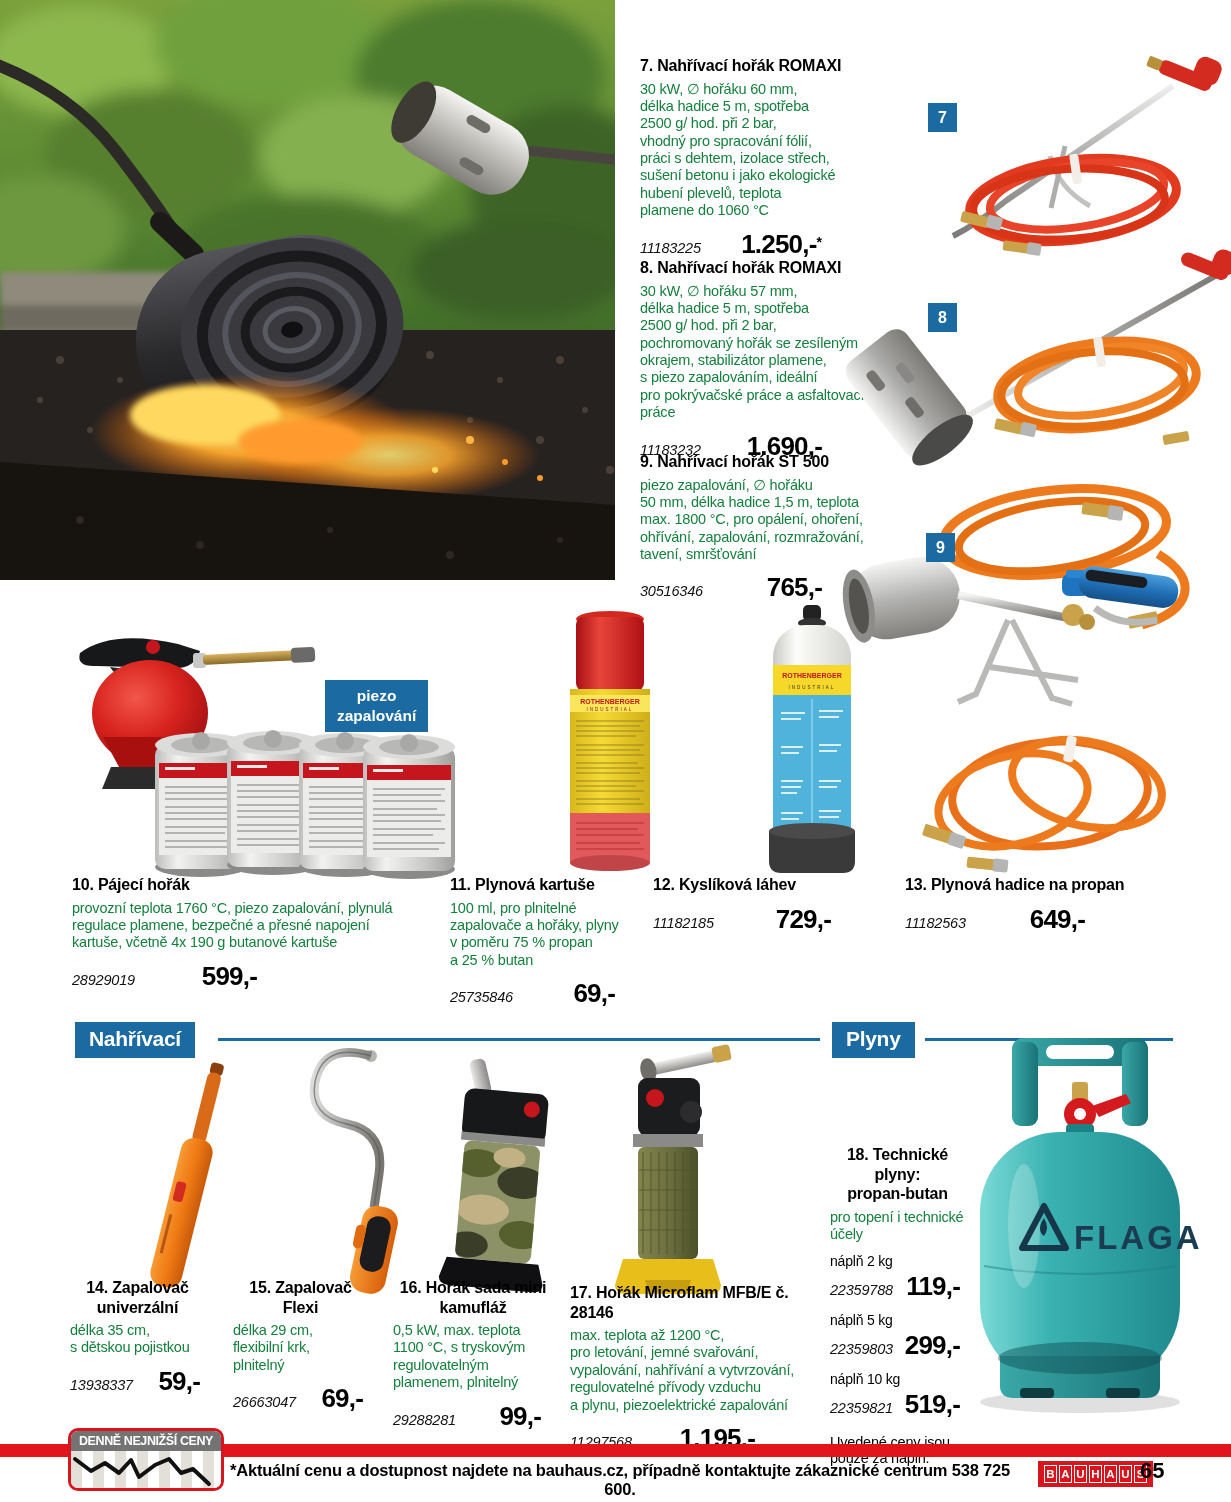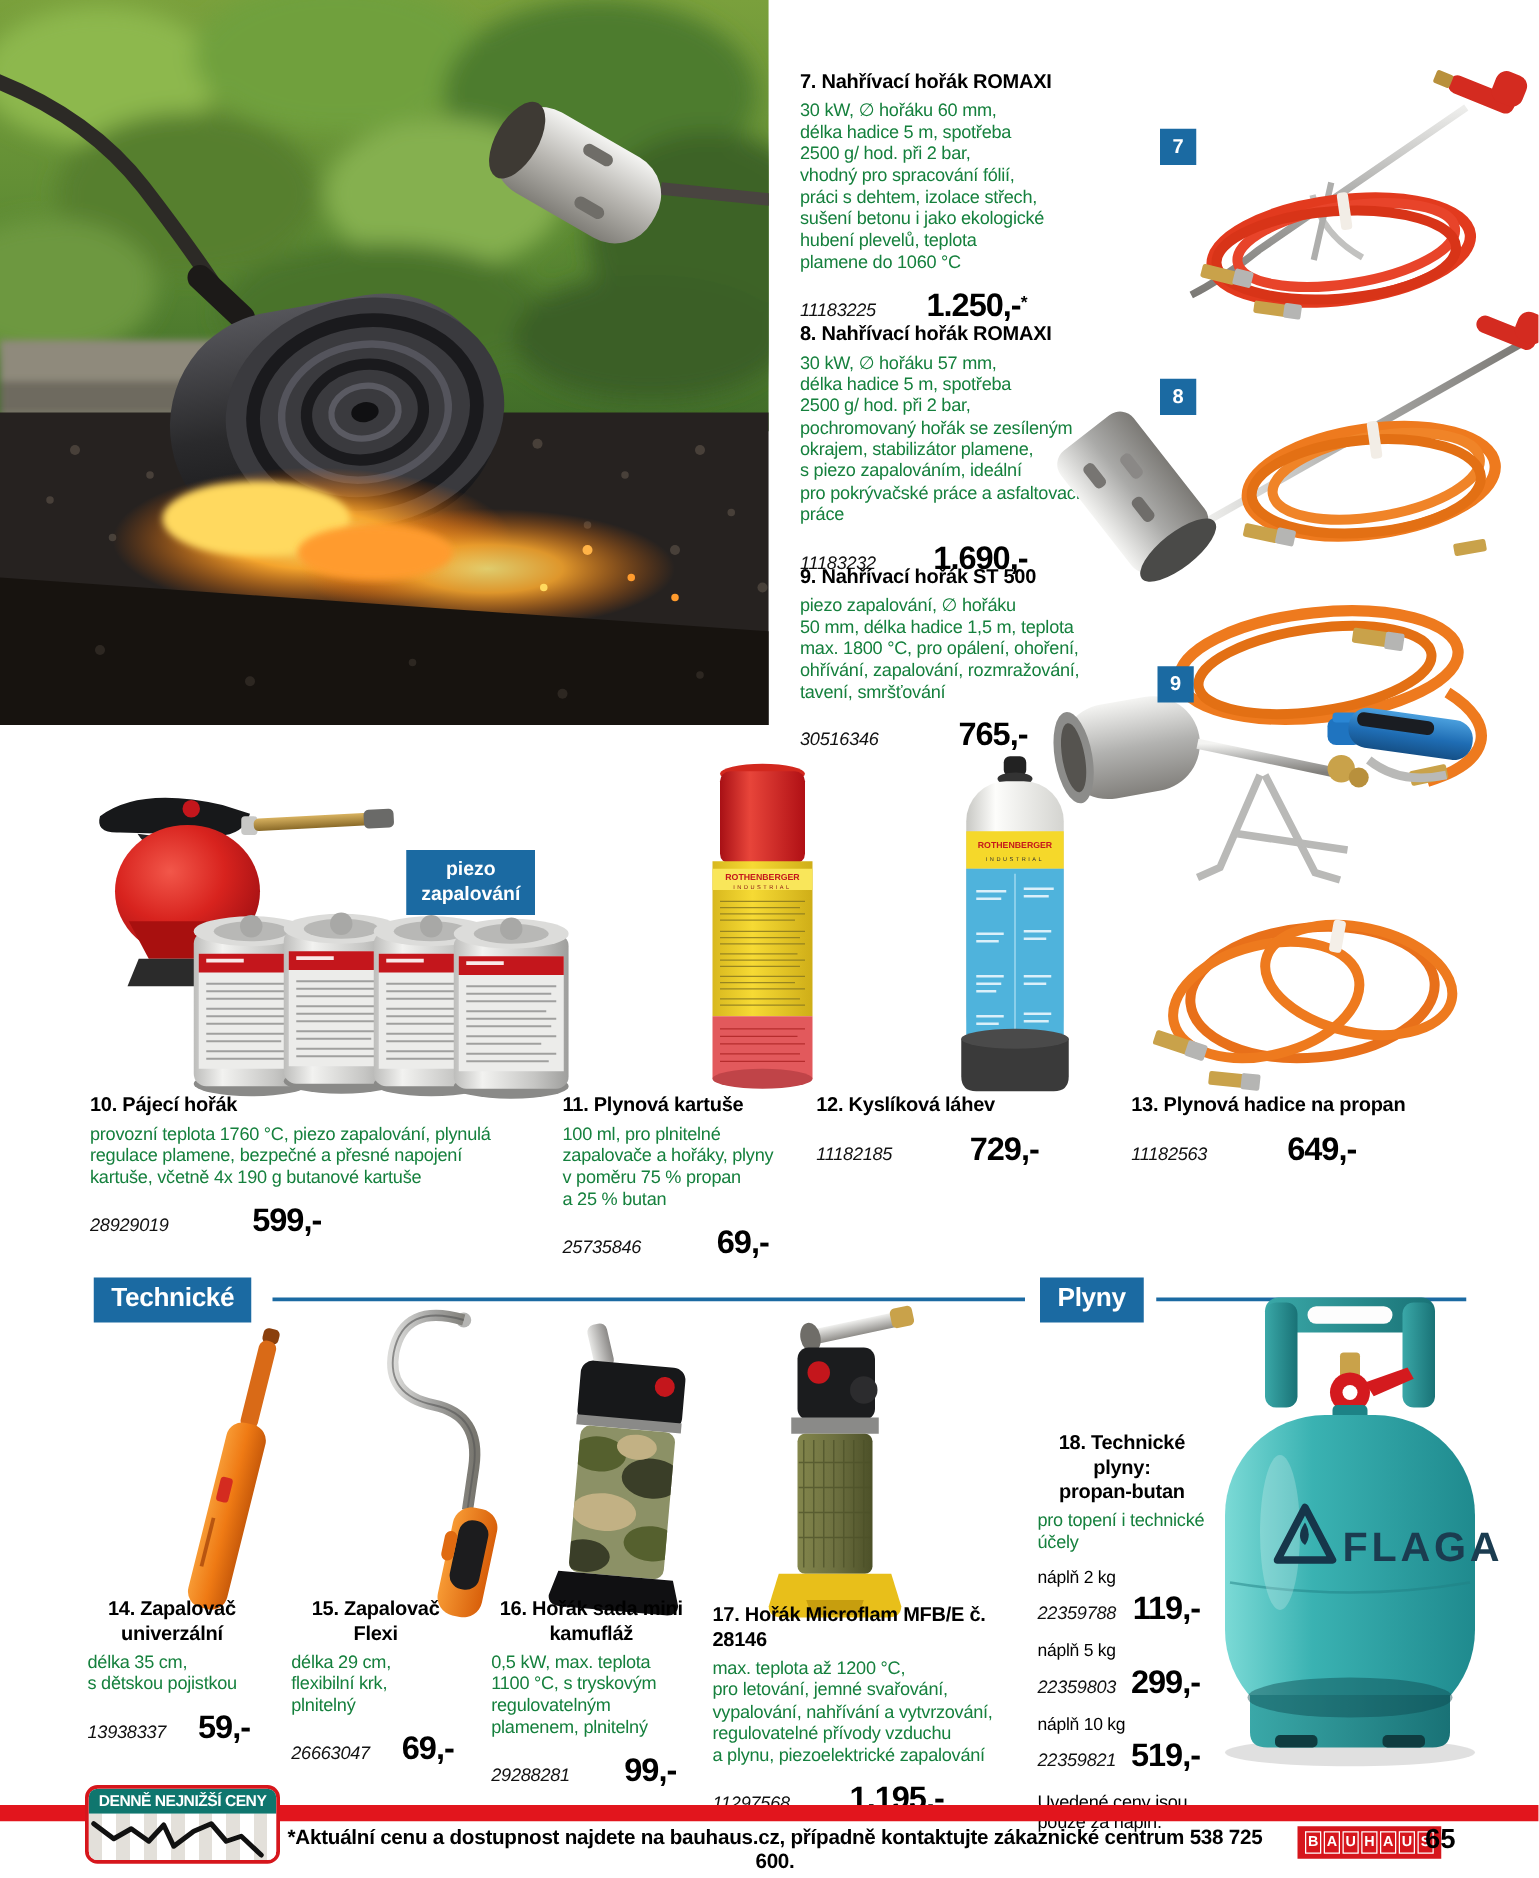--- a/index.html
+++ b/index.html
@@ -19,21 +19,21 @@
   .section-header{background:#1b6aa2;color:#fff;font-weight:bold;font-size:21px;
                   padding:5px 14px 7px 14px;letter-spacing:-0.3px;z-index:4;}
   .section-line{height:3px;background:#1b6aa2;}
   .piezo-badge{background:#1b6aa2;color:#fff;font-weight:bold;font-size:15.5px;line-height:1.3;
                text-align:center;white-space:pre-line;padding:6px 12px;z-index:6;}
   .variant-label{font-size:14px;letter-spacing:-0.2px;margin-top:10px;}
   .variant-row{display:flex;justify-content:space-between;align-items:baseline;margin-top:2px;}
   .p18-note{font-size:14.5px;letter-spacing:-0.2px;white-space:pre-line;margin-top:14px;}
   .footer-redbar{background:#e2151d;}
   .lowest-badge{border:3px solid #d6161c;border-radius:10px;background:#fff;overflow:hidden;z-index:8;}
-  .lowest-badge-title{background:#0f766e;color:#fff;font-weight:bold;font-size:12.5px;
+  .lowest-badge-title{background:#737373;color:#fff;font-weight:bold;font-size:12.5px;
                       text-align:center;padding:3px 2px;letter-spacing:-0.4px;white-space:nowrap;}
   .lowest-badge-chart{height:37px;background:repeating-linear-gradient(90deg,#e3e0da 0 11px,#ffffff 11px 22px);}
   .footer-note{font-weight:bold;font-size:16.5px;letter-spacing:-0.2px;text-align:center;}
   .bauhaus{background:#d6161c;display:flex;gap:2px;padding:4px 6px;align-items:center;}
   .bh-letter{width:11px;height:16px;border:1.5px solid #fff;color:#fff;font-size:11.5px;font-weight:bold;
              display:flex;align-items:center;justify-content:center;background:#d6161c;}
   .page-num{font-weight:bold;font-size:22px;}
 </style>
 </head>
 <body>
@@ -496,21 +496,21 @@
     </svg>
   </div>
   <div class="abs" style="left:905px;top:875px;width:290px;">
     <div class="product-title">13. Plynová hadice na propan</div>
     <div class="sku-price" style="width:180px;">
       <span class="sku">11182563</span>
       <span class="price">649,-</span>
     </div>
   </div>
 
-  <div class="section-header abs" style="left:75px;top:1022px;">Technické</div>
+  <div class="section-header abs" style="left:75px;top:1022px;">Nahřívací</div>
   <div class="section-line abs" style="left:218px;top:1038px;width:602px;"></div>
   <div class="section-header abs" style="left:832px;top:1022px;">Plyny</div>
   <div class="section-line abs" style="left:925px;top:1038px;width:248px;"></div>
 
   <div class="abs" style="left:135px;top:1058px;width:110px;height:250px;">
     <svg viewBox="0 0 110 250" width="110" height="250">
       <defs>
         <linearGradient id="o14" x1="0" y1="0" x2="1" y2="0">
           <stop offset="0" stop-color="#f79a34"></stop>
             <stop offset=".5" stop-color="#ef7a14"></stop>

